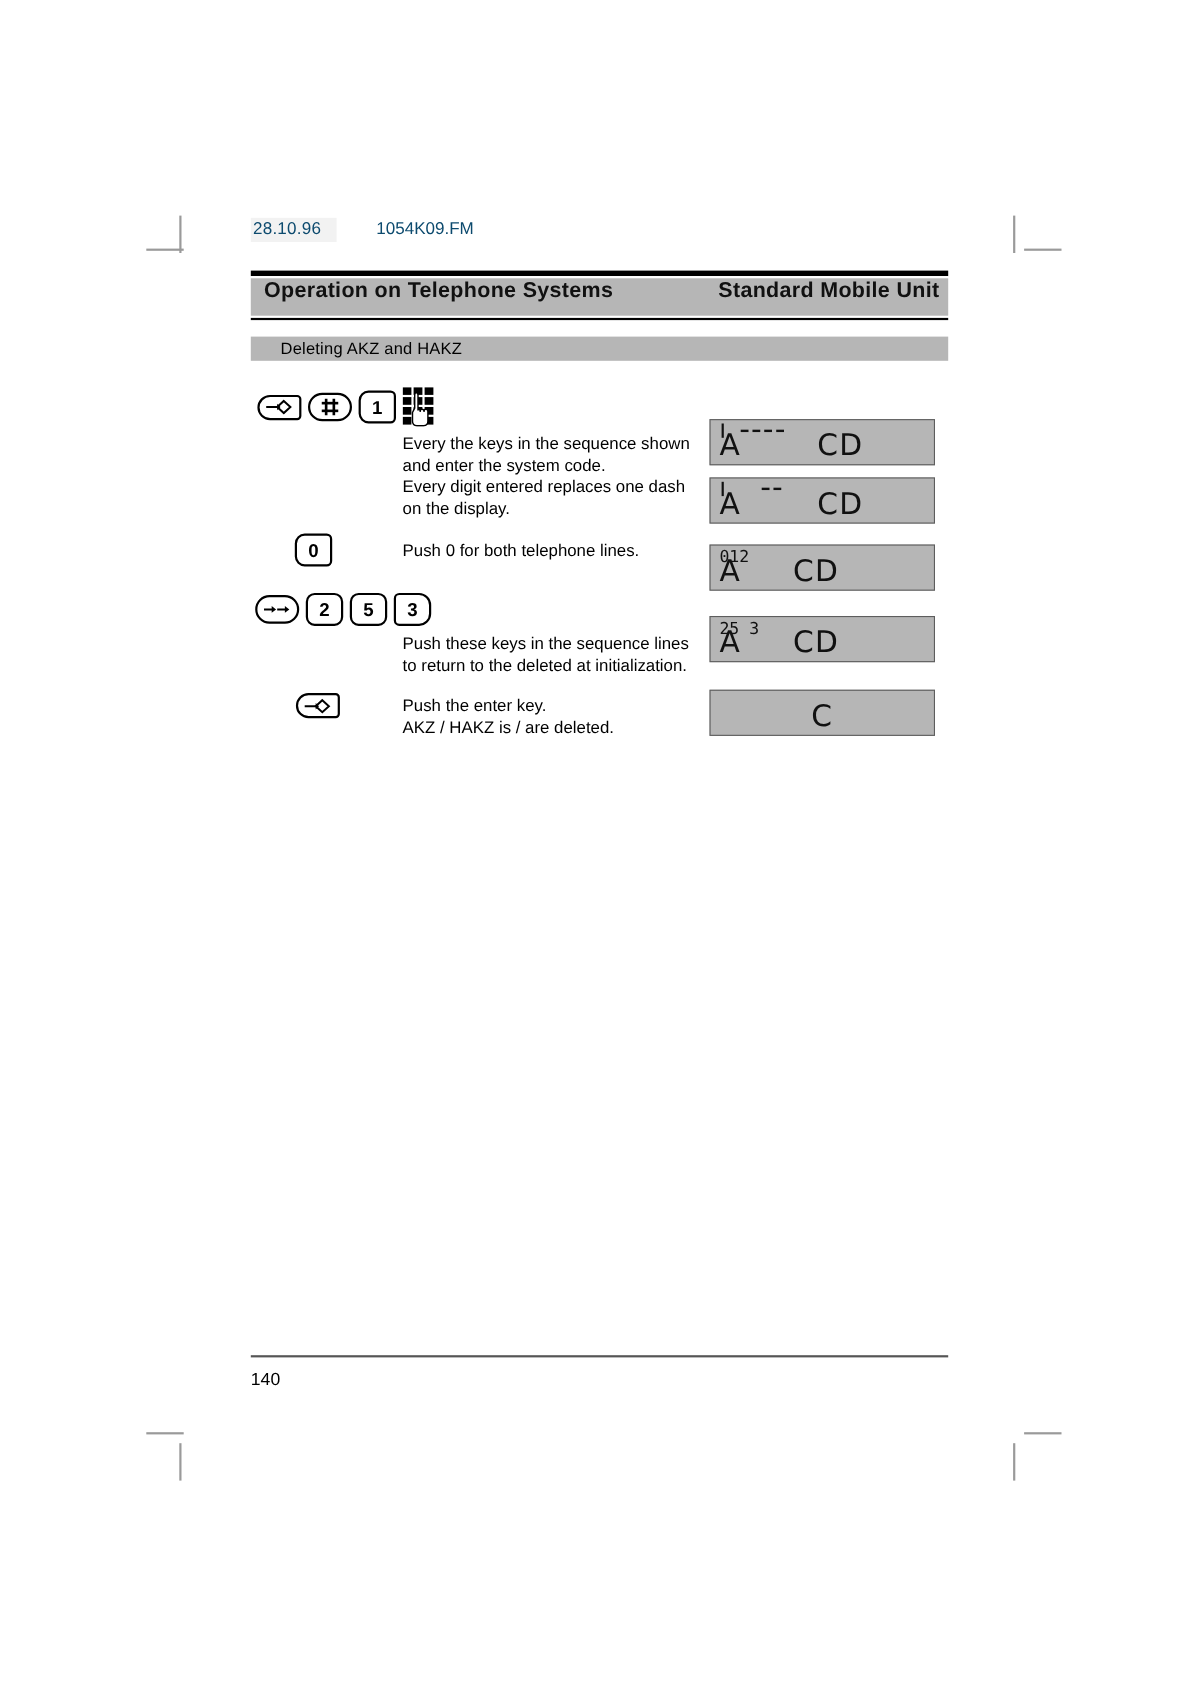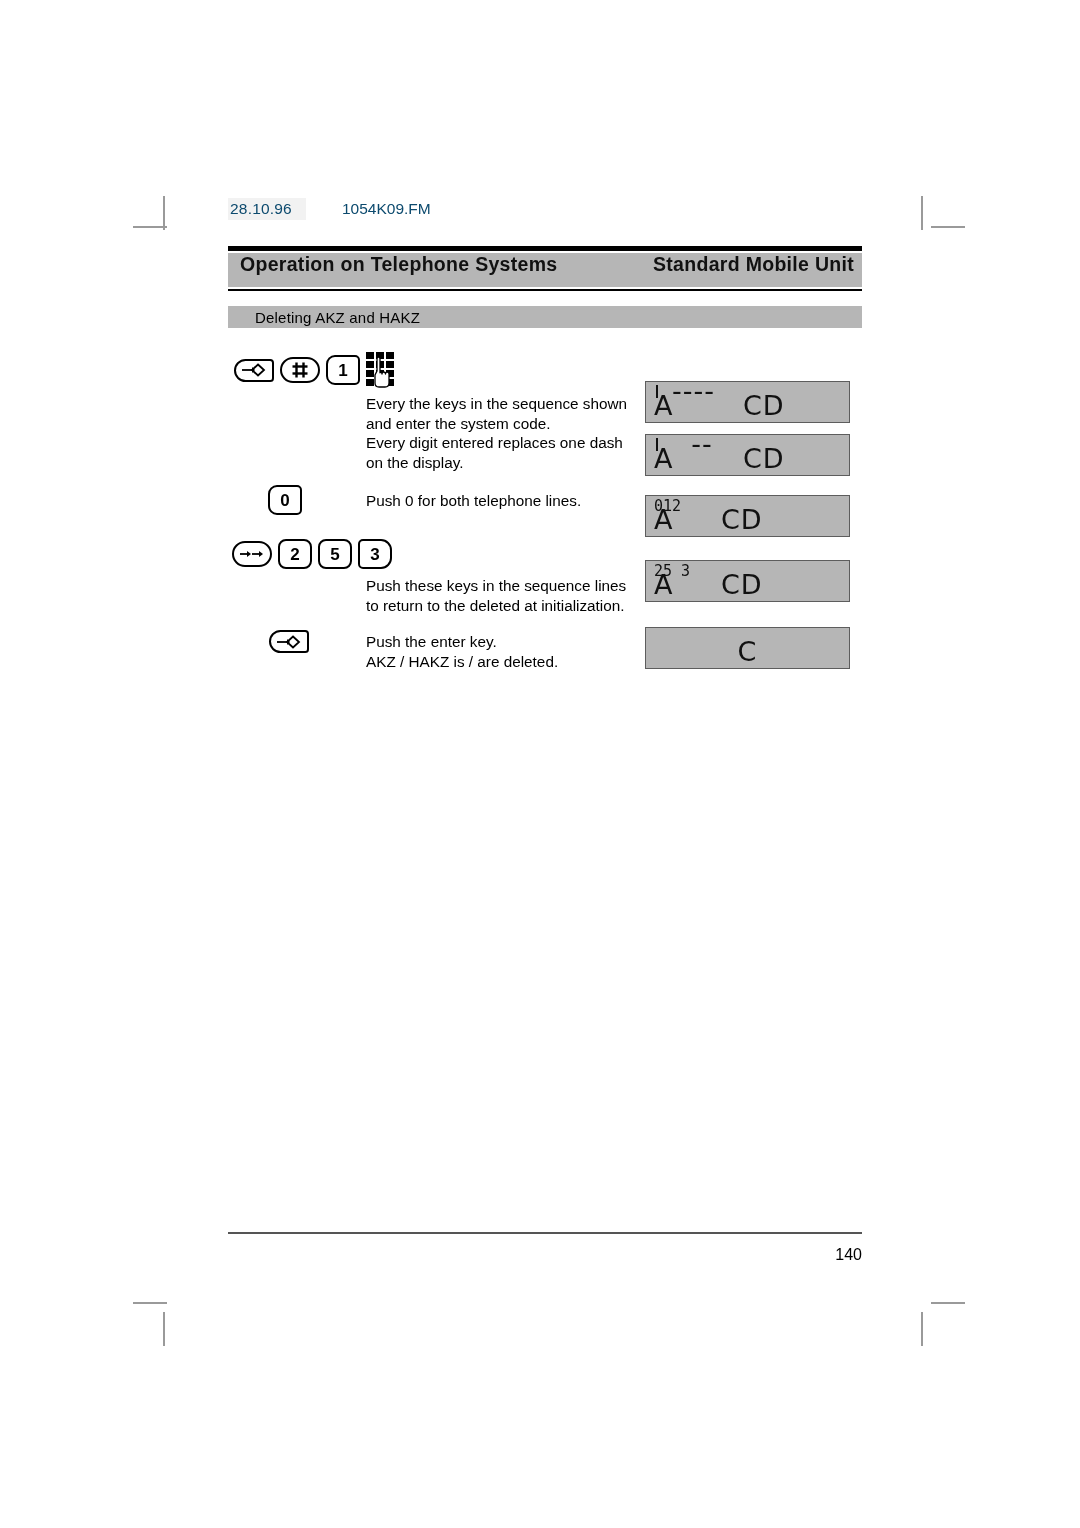--- a/index.html
+++ b/index.html
@@ -192,21 +192,21 @@
     top: 1232px;
     width: 634px;
     height: 2px;
     background: #555;
   }
   .pagenum {
     position: absolute;
     left: 228px;
     top: 1246px;
     width: 634px;
-    text-align: right;
+    text-align: left;
     font-size: 16px;
     color: #000;
   }
 </style>
 </head>
 <body>
 
 <div class="crop crop-v" style="left:163px; top:196px;"></div>
 <div class="crop crop-h" style="left:133px; top:226px;"></div>
 <div class="crop crop-v" style="left:921px; top:196px;"></div>

